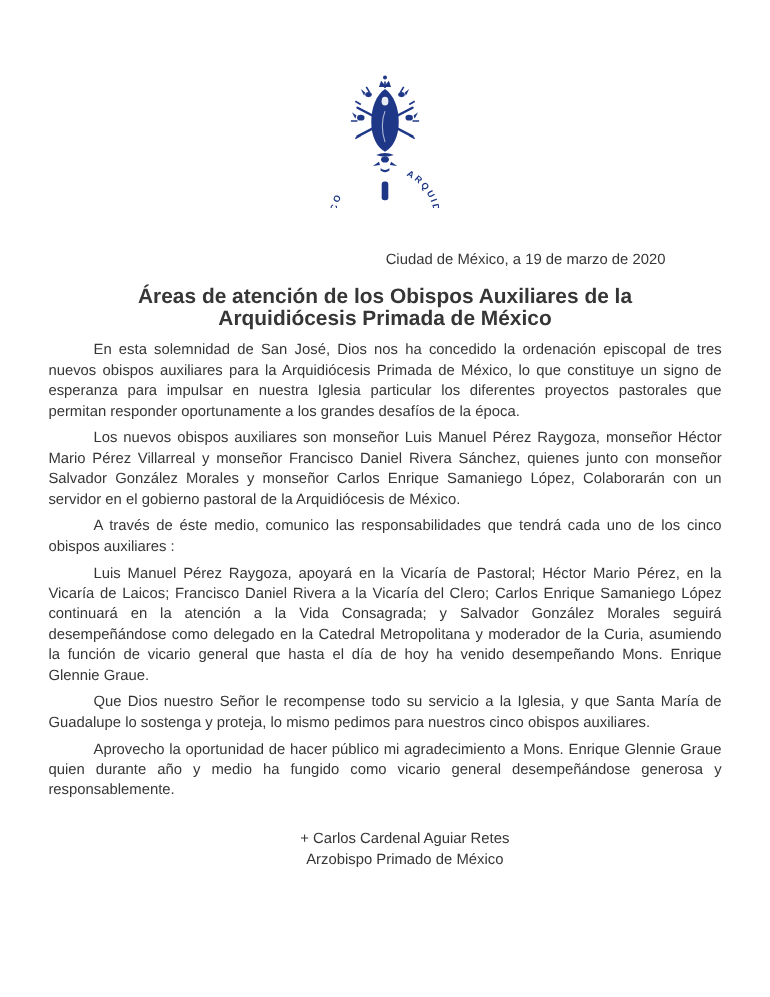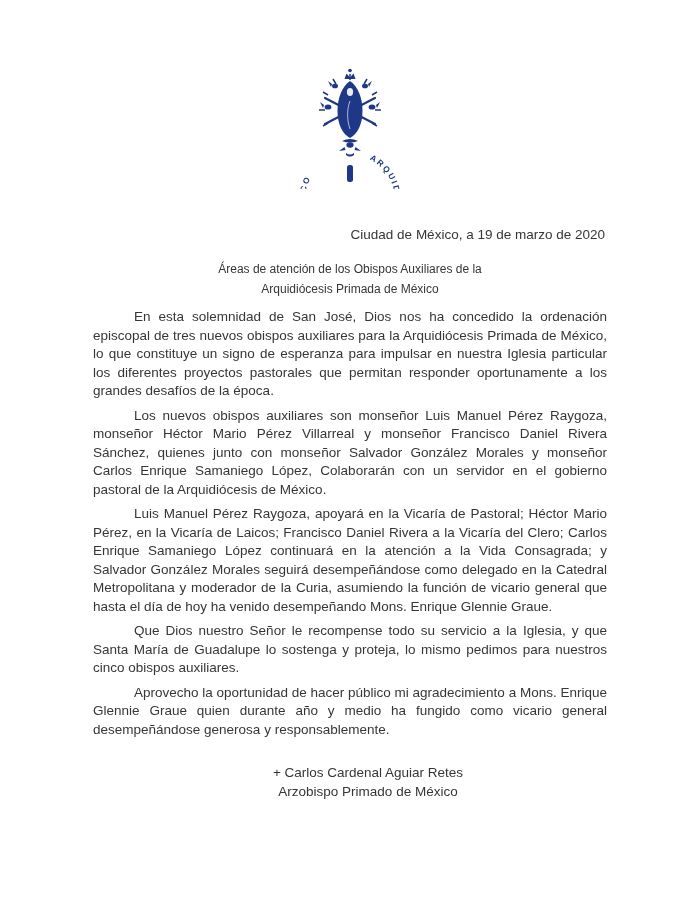--- a/index.html
+++ b/index.html
@@ -20,26 +20,26 @@
   .date-line {
     margin-top: 33px;
     padding-right: 95px;
     text-align: right;
     font-size: 13.5px;
     line-height: 18px;
   }
   .doc-title {
     margin-top: 15px;
     text-align: center;
-    font-weight: normal;
-    font-size: 12px;
+    font-weight: bold;
+    font-size: 19px;
     line-height: 20px;
   }
   .body-text {
-    padding: 0 93px;
+    padding: 0 44px;
     font-size: 13.5px;
     line-height: 18.5px;
     text-align: justify;
   }
   .body-text p {
     margin: 6px 0 0 0;
     text-indent: 41px;
   }
   .body-text p:first-child { margin-top: 9px; }
   .signature {
@@ -132,20 +132,21 @@
   <div class="date-line">Ciudad de México, a 19 de marzo de 2020</div>
 
   <div class="doc-title">
     <div>Áreas de atención de los Obispos Auxiliares de la</div>
     <div>Arquidiócesis Primada de México</div>
   </div>
 
   <div class="body-text">
     <p>En esta solemnidad de San José, Dios nos ha concedido la ordenación episcopal de tres nuevos obispos auxiliares para la Arquidiócesis Primada de México, lo que constituye un signo de esperanza para impulsar en nuestra Iglesia particular los diferentes proyectos pastorales que permitan responder oportunamente a los grandes desafíos de la época.</p>
     <p>Los nuevos obispos auxiliares son monseñor Luis Manuel Pérez Raygoza, monseñor Héctor Mario Pérez Villarreal y monseñor Francisco Daniel Rivera Sánchez, quienes junto con monseñor Salvador González Morales y monseñor Carlos Enrique Samaniego López, Colaborarán con un servidor en el gobierno pastoral de la Arquidiócesis de México.</p>
+    <p>A través de éste medio, comunico las responsabilidades que tendrá cada uno de los cinco obispos auxiliares :</p>
     <p>Luis Manuel Pérez Raygoza, apoyará en la Vicaría de Pastoral; Héctor Mario Pérez, en la Vicaría de Laicos; Francisco Daniel Rivera a la Vicaría del Clero; Carlos Enrique Samaniego López continuará en la atención a la Vida Consagrada; y Salvador González Morales seguirá desempeñándose como delegado en la Catedral Metropolitana y moderador de la Curia, asumiendo la función de vicario general que hasta el día de hoy ha venido desempeñando Mons. Enrique Glennie Graue.</p>
     <p>Que Dios nuestro Señor le recompense todo su servicio a la Iglesia, y que Santa María de Guadalupe lo sostenga y proteja, lo mismo pedimos para nuestros cinco obispos auxiliares.</p>
     <p>Aprovecho la oportunidad de hacer público mi agradecimiento a Mons. Enrique Glennie Graue quien durante año y medio ha fungido como vicario general desempeñándose generosa y responsablemente.</p>
   </div>
 
   <div class="signature">
     <div>+ Carlos Cardenal Aguiar Retes</div>
     <div>Arzobispo Primado de México</div>
   </div>
 

